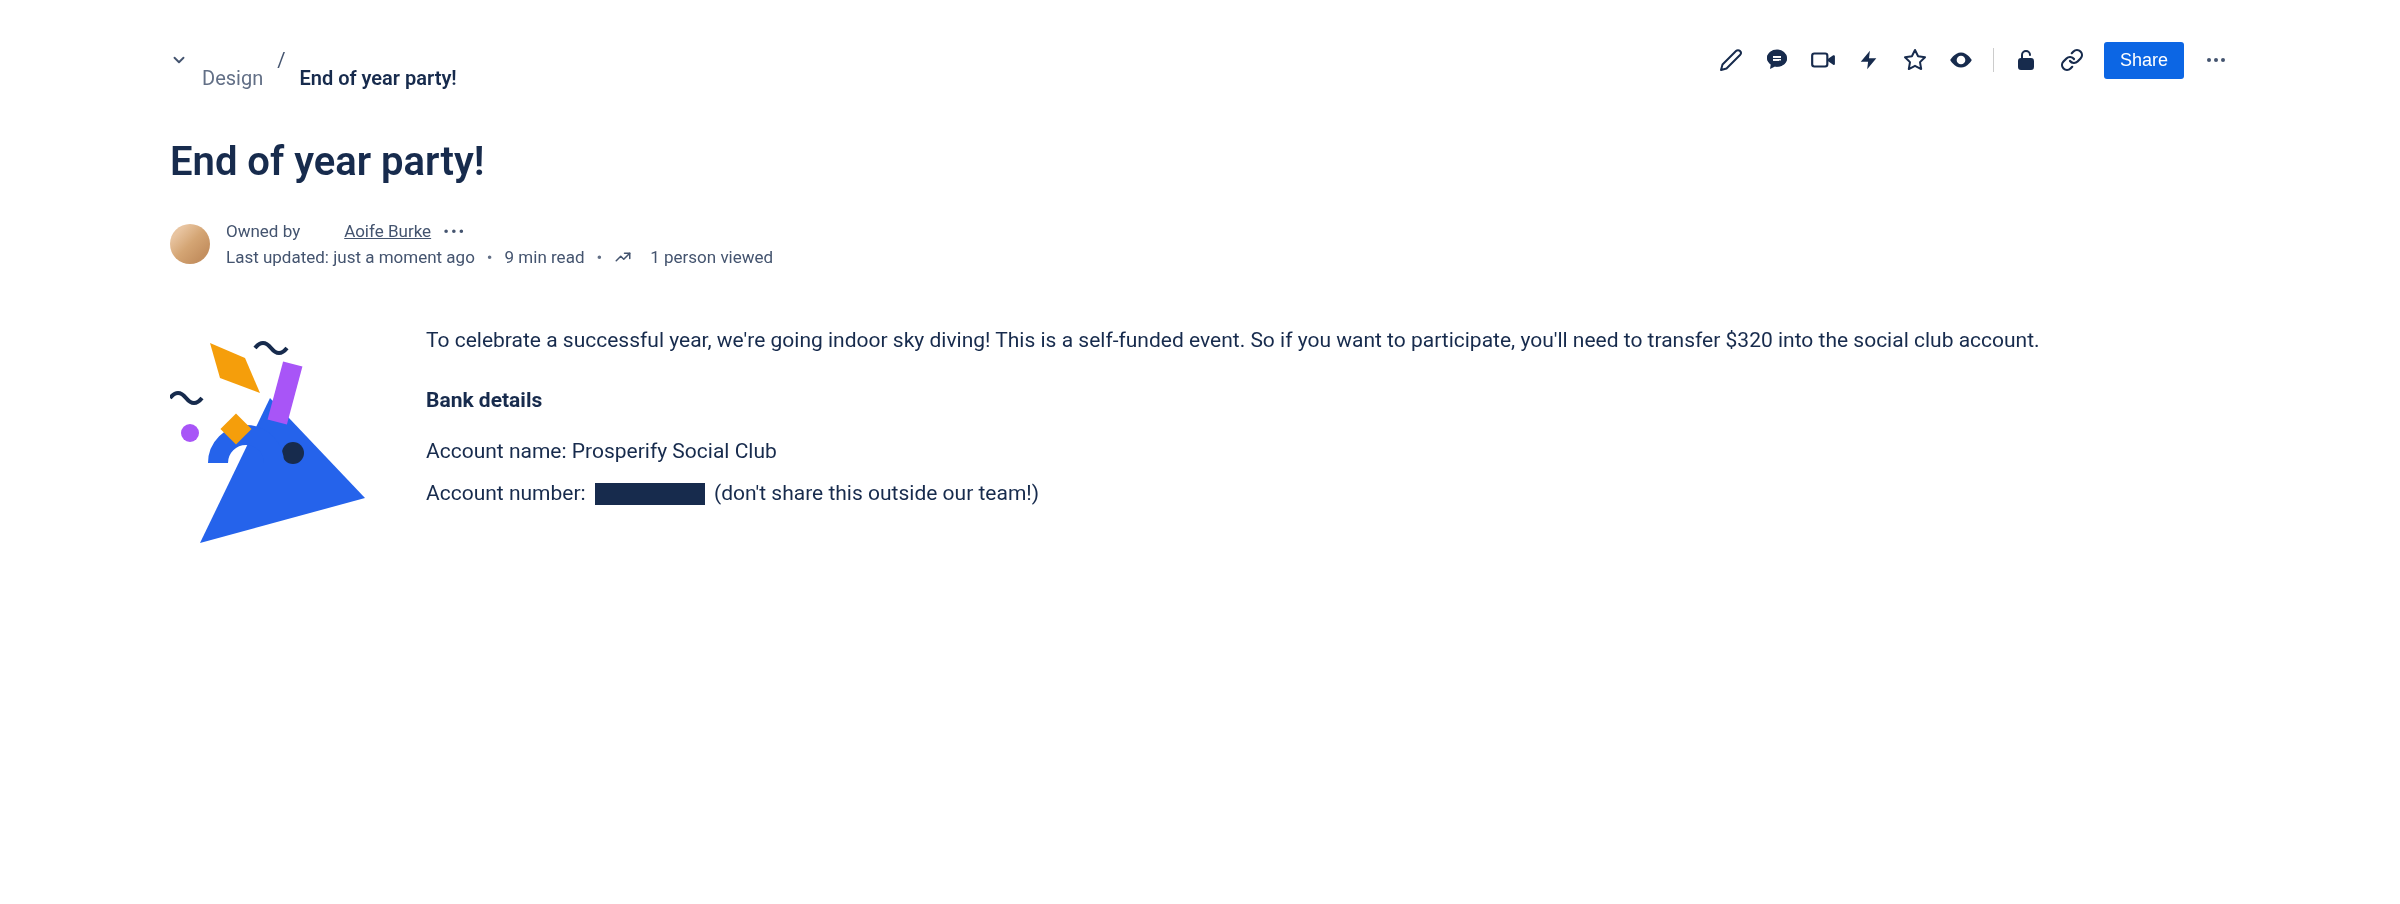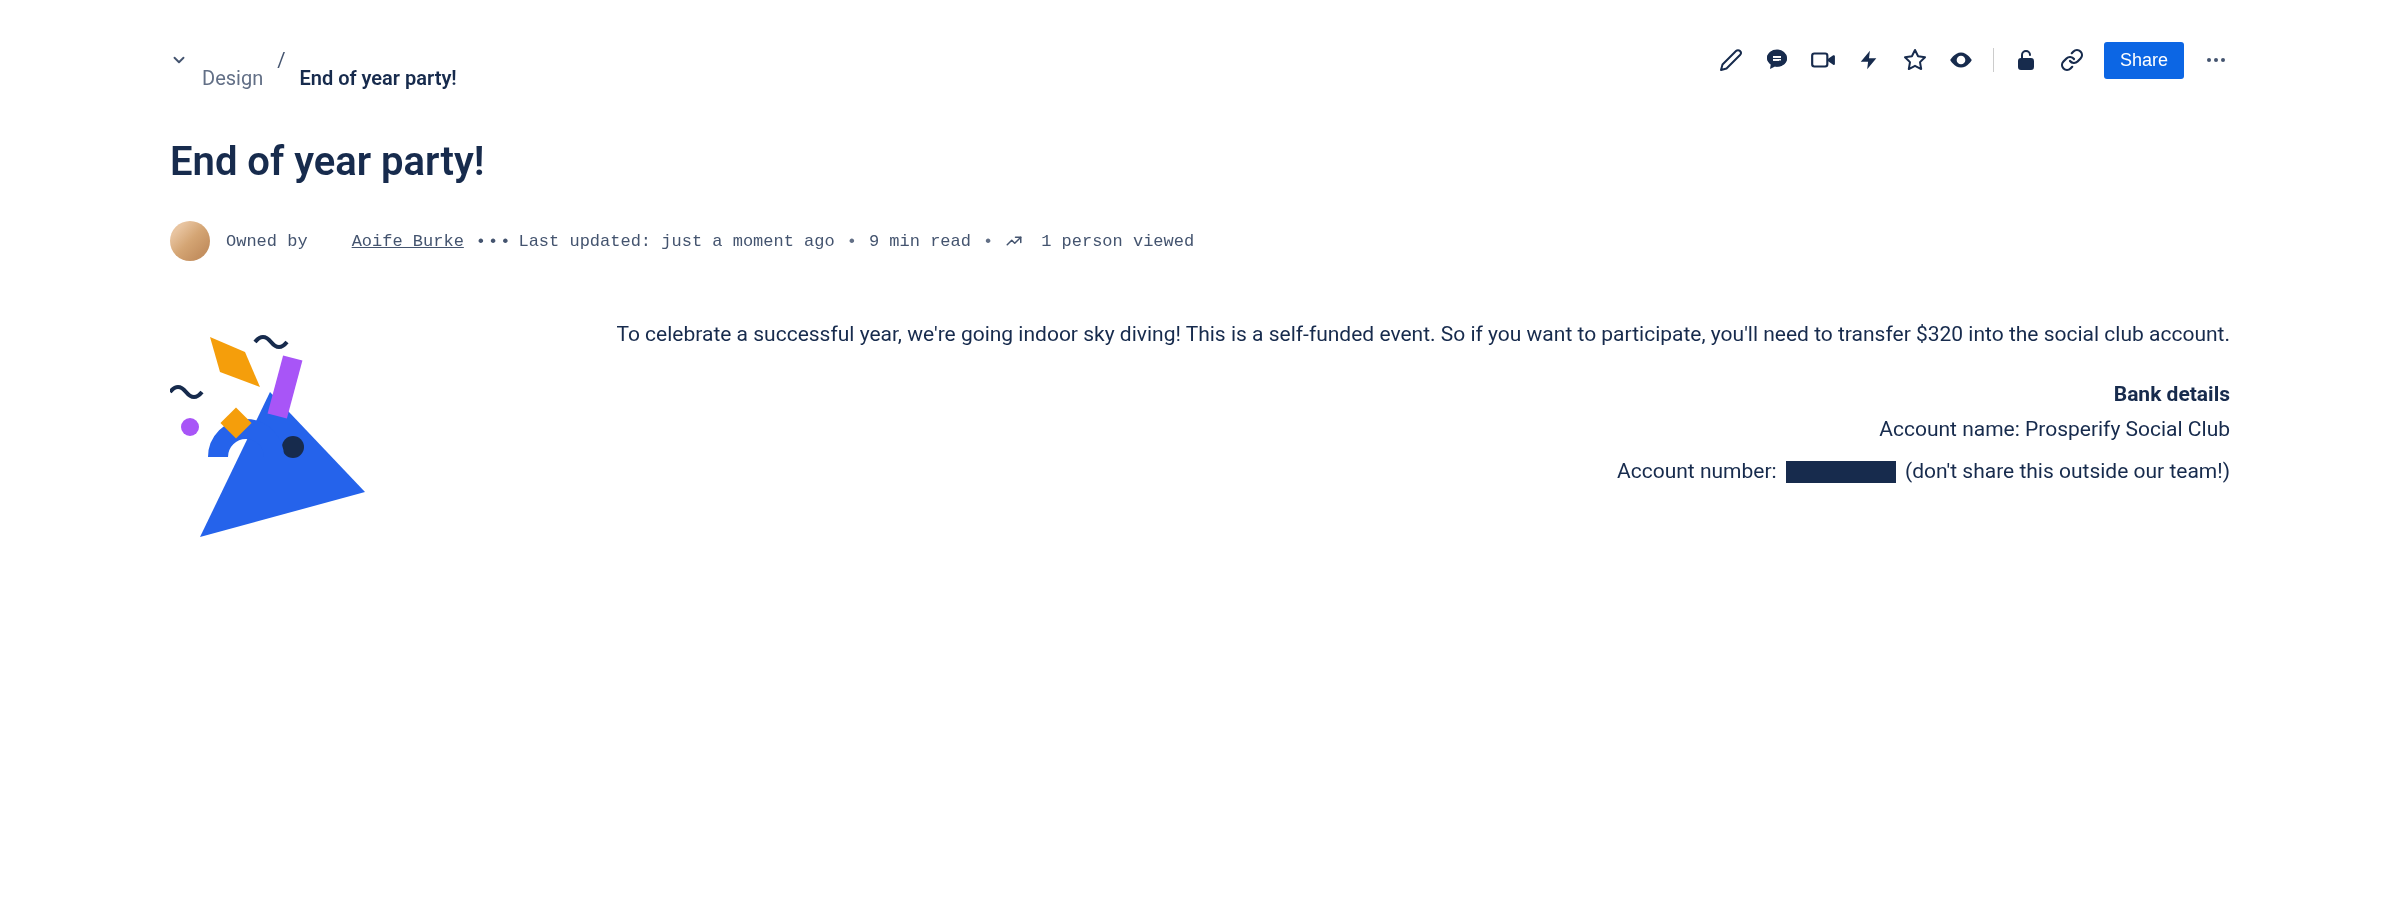--- a/index.html
+++ b/index.html
@@ -68,38 +68,37 @@
       gap: 16px;
       margin-bottom: 8px;
     }
     .avatar {
       width: 40px;
       height: 40px;
       border-radius: 50%;
       background: linear-gradient(135deg, #e8c4a0 20%, #d4a574 50%, #c49060 80%);
       flex-shrink: 0;
     }
-    .meta-text { display: flex; flex-direction: row; gap: 6px; font-family: Liberation Mono, monospace; }
+    .meta-text { display: flex; flex-direction: column; gap: 6px; }
     .owned-line { color: #44546F; font-size: 17px; display:flex; align-items:center; gap:4px;}
     .owned-line a { color: #44546F; text-decoration: underline; cursor: pointer; margin-left: 40px; }
     .owned-line .dots { margin-left: 8px; letter-spacing: 2px; cursor:pointer; color:#44546F;}
     .info-line { color: #44546F; font-size: 17px; display:flex; align-items:center; gap:12px;}
     .info-line .dot { color:#626F86; }
     .info-line .views { display:flex; align-items:center; gap:18px; }
     .content-area {
       display: flex;
       gap: 36px;
       margin-top: 56px;
       align-items: flex-start;
-      text-align: right;
     }
     .party-icon { width: 220px; height: 230px; flex-shrink:0; }
     .body-text { flex: 1; font-size: 21px; color: #172B4D; line-height: 1.7; }
     .body-text p { margin-bottom: 24px; }
-    .body-text .section-heading { font-weight: 700; font-size: 21px; }
+    .body-text .section-heading { font-weight: 700; margin-bottom: 16px; font-size: 21px; }
     .detail-line { margin-bottom: 6px; font-size: 21px; }
     .redacted {
       display: inline-block;
       background: #172B4D;
       width: 110px;
       height: 22px;
       vertical-align: text-bottom;
       margin: 0 4px;
     }
     svg { display:block; }

